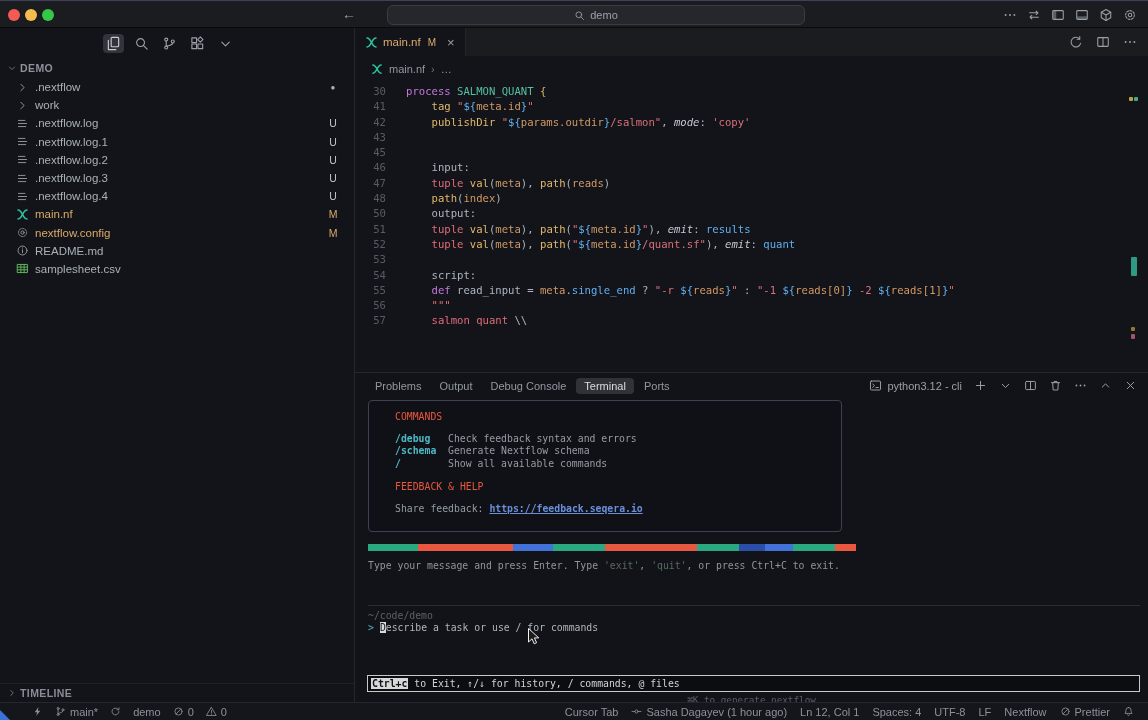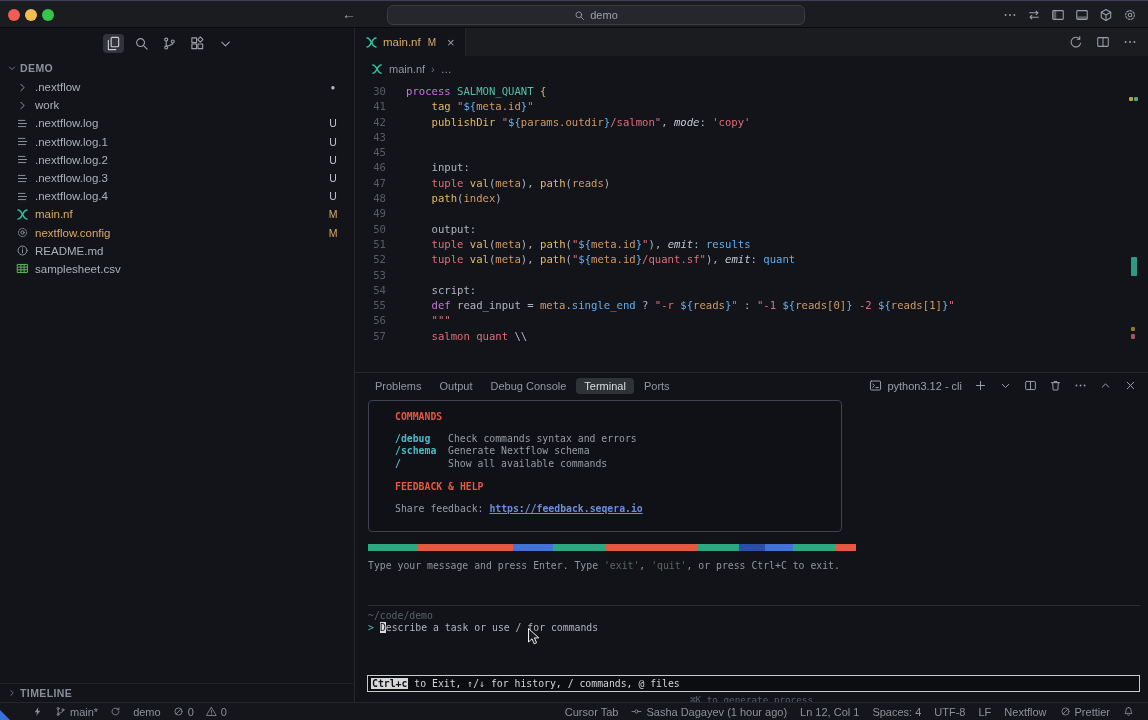--- a/index.html
+++ b/index.html
@@ -71,21 +71,21 @@
   .panel-bar{height:25px;display:flex;align-items:center;padding:0 8px 0 12px}
   .ptabs{display:flex;gap:2px}
   .ptab{padding:2px 8px;font-size:11px;color:#9298a1;border-radius:4px}
   .ptab.active{background:#2f3237;color:#dadce0}
   .pactions{margin-left:auto;display:flex;align-items:flex-start;gap:6px;color:#a6acb4}
   .pactions .ico{width:13px;height:13px}
   .term{position:absolute;left:0;right:0;top:25px;bottom:0;color:#9aa1a8;
     font-family:"DejaVu Sans Mono","Liberation Mono","DejaVu Sans",monospace;font-size:9.8px}
   .cmd-box{position:absolute;left:13px;top:2px;width:474px;height:132px;border:1px solid #3d4152;
     border-radius:4px;padding:10px 0 0 26px;background:#101117}
-  .t-head{color:#e8573f;font-weight:bold;margin-bottom:11px}
+  .t-head{color:#e8573f;font-weight:normal;margin-bottom:11px}
   .t-head2{margin-top:11px}
   .crow{display:grid;grid-template-columns:53px 1fr;line-height:12.3px}
   .ccmd{color:#4db8c4;font-weight:bold}
   .cdesc{color:#959ca4}
   .t-feedback{color:#959ca4}
   .t-link{color:#6a8fd8;font-weight:bold;text-decoration:underline}
   .strip{position:absolute;left:13px;top:146px;height:7px;display:flex}
   .strip span{height:7px;display:inline-block}
   .hint{position:absolute;left:13px;top:162px;line-height:12.6px}
   .h-dim{color:#8e959c}.h-dark{color:#57685e}
@@ -409,21 +409,20 @@
   </div>
   <div class="code" id="code-lines">
       <div class="cl"><span class="ln">30</span><span class="lc"><span class="tk-kw">process </span><span class="tk-type">SALMON_QUANT </span><span class="tk-yellow">{</span></span></div>
       <div class="cl"><span class="ln">41</span><span class="lc"><span class="tk-plain">    </span><span class="tk-fn">tag </span><span class="tk-str">"</span><span class="tk-interp">${</span><span class="tk-var">meta.id</span><span class="tk-interp">}</span><span class="tk-str">"</span></span></div>
       <div class="cl"><span class="ln">42</span><span class="lc"><span class="tk-plain">    </span><span class="tk-fn">publishDir </span><span class="tk-str">"</span><span class="tk-interp">${</span><span class="tk-var">params.outdir</span><span class="tk-interp">}</span><span class="tk-str">/salmon"</span><span class="tk-plain">, </span><span class="tk-ital">mode</span><span class="tk-plain">: </span><span class="tk-str">'copy'</span></span></div>
       <div class="cl"><span class="ln">43</span><span class="lc"></span></div>
       <div class="cl"><span class="ln">45</span><span class="lc"></span></div>
       <div class="cl"><span class="ln">46</span><span class="lc"><span class="tk-plain">    input:</span></span></div>
       <div class="cl"><span class="ln">47</span><span class="lc"><span class="tk-plain">    </span><span class="tk-red">tuple </span><span class="tk-fn">val</span><span class="tk-plain">(</span><span class="tk-var">meta</span><span class="tk-plain">)</span><span class="tk-plain">, </span><span class="tk-fn">path</span><span class="tk-plain">(</span><span class="tk-var">reads</span><span class="tk-plain">)</span></span></div>
       <div class="cl"><span class="ln">48</span><span class="lc"><span class="tk-plain">    </span><span class="tk-fn">path</span><span class="tk-plain">(</span><span class="tk-var">index</span><span class="tk-plain">)</span></span></div>
-      <div class="cl"><span class="ln">49</span><span class="lc"></span></div>
       <div class="cl"><span class="ln">50</span><span class="lc"><span class="tk-plain">    output:</span></span></div>
       <div class="cl"><span class="ln">51</span><span class="lc"><span class="tk-plain">    </span><span class="tk-red">tuple </span><span class="tk-fn">val</span><span class="tk-plain">(</span><span class="tk-var">meta</span><span class="tk-plain">)</span><span class="tk-plain">, </span><span class="tk-fn">path</span><span class="tk-plain">(</span><span class="tk-str">"</span><span class="tk-interp">${</span><span class="tk-var">meta.id</span><span class="tk-interp">}</span><span class="tk-str">"</span><span class="tk-plain">)</span><span class="tk-plain">, </span><span class="tk-ital">emit</span><span class="tk-plain">: </span><span class="tk-blue">results</span></span></div>
       <div class="cl"><span class="ln">52</span><span class="lc"><span class="tk-plain">    </span><span class="tk-red">tuple </span><span class="tk-fn">val</span><span class="tk-plain">(</span><span class="tk-var">meta</span><span class="tk-plain">)</span><span class="tk-plain">, </span><span class="tk-fn">path</span><span class="tk-plain">(</span><span class="tk-str">"</span><span class="tk-interp">${</span><span class="tk-var">meta.id</span><span class="tk-interp">}</span><span class="tk-str">/quant.sf"</span><span class="tk-plain">)</span><span class="tk-plain">, </span><span class="tk-ital">emit</span><span class="tk-plain">: </span><span class="tk-blue">quant</span></span></div>
       <div class="cl"><span class="ln">53</span><span class="lc"></span></div>
       <div class="cl"><span class="ln">54</span><span class="lc"><span class="tk-plain">    script:</span></span></div>
       <div class="cl"><span class="ln">55</span><span class="lc"><span class="tk-plain">    </span><span class="tk-kw">def </span><span class="tk-plain">read_input = </span><span class="tk-var">meta</span><span class="tk-plain">.</span><span class="tk-blue">single_end</span><span class="tk-plain"> ? </span><span class="tk-str">"-r </span><span class="tk-interp">${</span><span class="tk-var">reads</span><span class="tk-interp">}</span><span class="tk-str">"</span><span class="tk-plain"> : </span><span class="tk-str">"-1 </span><span class="tk-interp">${</span><span class="tk-var">reads[0]</span><span class="tk-interp">}</span><span class="tk-str"> -2 </span><span class="tk-interp">${</span><span class="tk-var">reads[1]</span><span class="tk-interp">}</span><span class="tk-str">"</span></span></div>
       <div class="cl"><span class="ln">56</span><span class="lc"><span class="tk-plain">    </span><span class="tk-str">"""</span></span></div>
       <div class="cl"><span class="ln">57</span><span class="lc"><span class="tk-plain">    </span><span class="tk-red">salmon quant </span><span class="tk-plain">\\</span></span></div>
     </div>
   <div id="ruler">
@@ -507,21 +506,21 @@
           </span>
         </span>
       </div>
   </div>
   <div class="term">
     <div class="cmd-box">
       <div class="t-head">COMMANDS</div>
       <div id="cmd-rows">
           <div class="crow">
             <span class="ccmd">/debug</span>
-            <span class="cdesc">Check commands syntax and errors</span>
+            <span class="cdesc">Check feedback syntax and errors</span>
           </div>
           <div class="crow">
             <span class="ccmd">/schema</span>
             <span class="cdesc">Generate Nextflow schema</span>
           </div>
           <div class="crow">
             <span class="ccmd">/</span>
             <span class="cdesc">Show all available commands</span>
           </div>
         </div>
@@ -546,21 +545,21 @@
       <div id="hint1"><span class="h-dim">Type your message and press Enter. Type </span><span class="h-dark">'exit'</span><span class="h-dim">, </span><span class="h-dark">'quit'</span><span class="h-dim">, or press Ctrl+C to exit.</span></div>
     </div>
     <div class="term-sep"></div>
     <div class="cwd">~/code/demo</div>
     <div class="prompt">
       <span class="p-chev">&gt;</span><span class="p-cursor">D</span><span class="p-rest">escribe a task or use / for commands</span>
     </div>
     <div class="footer-bar">
       <span class="f-key">Ctrl+c</span><span class="f-rest"> to Exit, ↑/↓ for history, / commands, @ files</span>
     </div>
-    <div class="footer-hint">⌘K to generate process</div>
+    <div class="footer-hint">⌘K to generate nextflow</div>
   </div>
 </div>
 
 <div class="statusbar">
   <div id="sb-left">
       <span class="icon-btn">
         <span class="ico">
           <svg viewBox="0 0 16 16" fill="none" stroke="currentColor" stroke-width="1.2" stroke-linecap="round" stroke-linejoin="round">
             <path d="M9.5 1.5L4 9h3.5L6 14.5 12 7H8.5z" fill="currentColor" stroke="none"></path>
           </svg>

